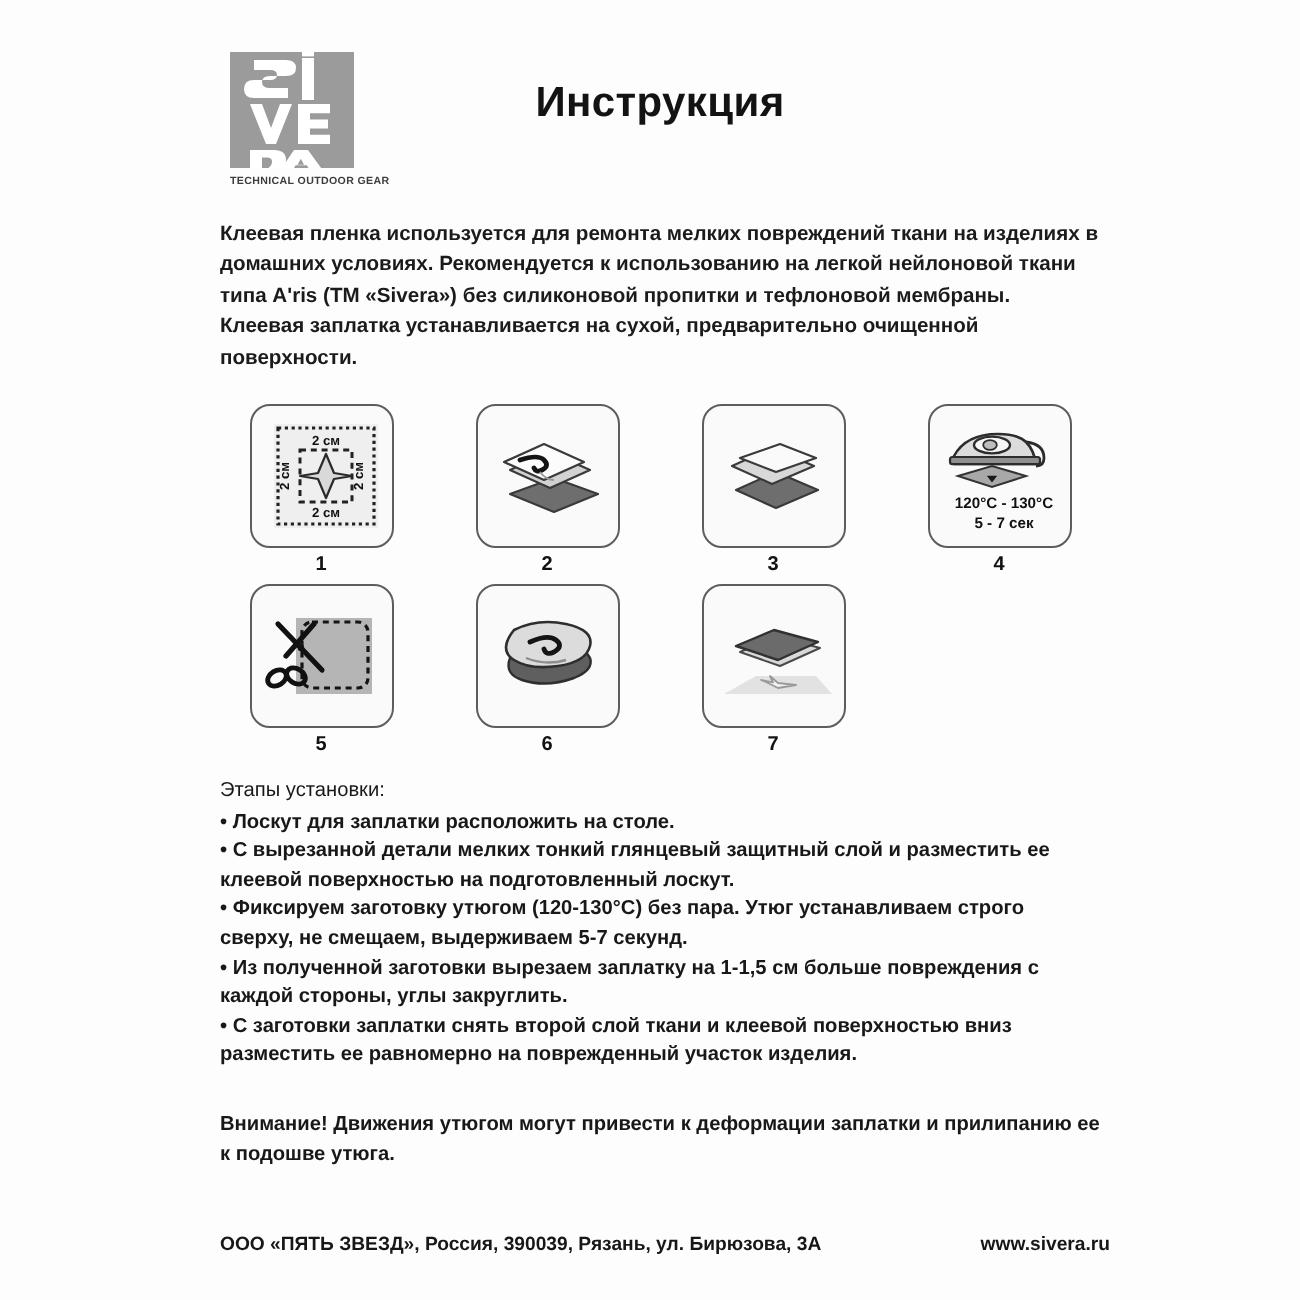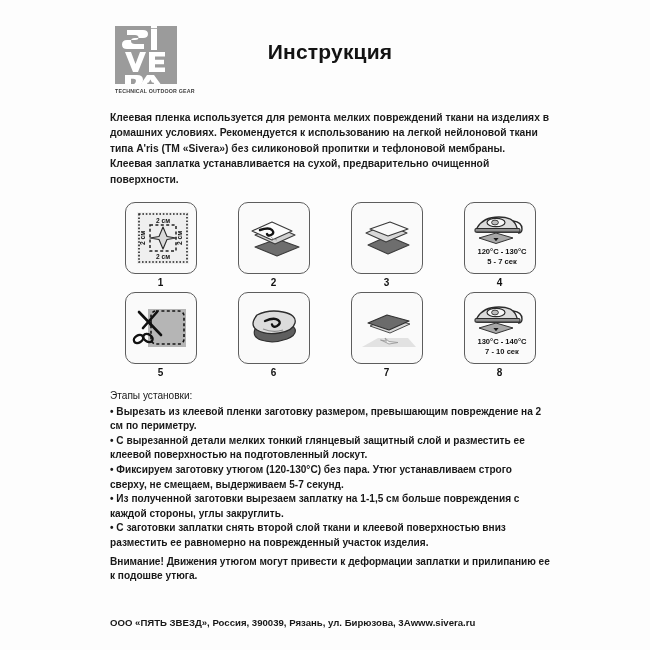--- a/index.html
+++ b/index.html
@@ -105,30 +105,30 @@
   
   .steps{
     margin-top:11px;
     font-size:10.1px;
     line-height:14.6px;
     font-weight:600;
     color:#181818;
   }
   .steps-title{font-weight:normal;margin:0 0 1px 0;}
   .step{margin:0;}
-  .note{margin-top:4px;}
+  .note{margin-top:20px;}
   .note b{font-weight:bold;}
 
   
   .footer{
     position:absolute;
     left:110px;right:95px;bottom:22px;
     display:flex;
     align-items:baseline;
-    justify-content:flex-start;
+    justify-content:space-between;
     font-size:9.6px;
     font-weight:bold;
     color:#171717;
   }
   .footer a{color:#171717;text-decoration:none;margin-top:24px;}
 </style>
 </head>
 <body>
 
 <div class="page">
@@ -253,42 +253,26 @@
         <svg width="66" height="66" viewBox="0 0 66 66">
           <path d="M6 52 l16 -9 l30 0 l8 9 z" fill="#e2e2e2"></path>
           <path d="M27 46 l6 3 l9 -1.5 l-9 -1 l-4 -3.5 l1.5 3.2 l-6 -1.2 z" fill="#f2f2f2" stroke="#9a9a9a" stroke-width="0.9" stroke-linejoin="round"></path>
           <path d="M14 31 l18 -8 l22 6 l-20 9 z" fill="#d9d9d9" stroke="#4a4a4a" stroke-width="1" stroke-linejoin="round"></path>
           <path d="M12 28 l19 -8 l22 6 l-20 9 z" fill="#6b6b6b" stroke="#313131" stroke-width="1.2" stroke-linejoin="round"></path>
         </svg>
       </div>
       <div class="panel-num">7</div>
     </div>
 
-    <div class="panel">
-      <div class="panel-box">
-        <svg width="66" height="66" viewBox="0 0 66 66">
-          <path d="M8 23 q6 -11 22 -11 q10 0 14 4 q4 4 5 11 l-41 0 z" fill="#dcdcdc" stroke="#2c2c2c" stroke-width="1.3" stroke-linejoin="round"></path>
-          <ellipse cx="27" cy="17.5" rx="9" ry="4.2" fill="#f7f7f7" stroke="#2c2c2c" stroke-width="1.2"></ellipse>
-          <ellipse cx="26" cy="17.5" rx="3.4" ry="2.4" fill="#bdbdbd" stroke="#2c2c2c" stroke-width="0.9"></ellipse>
-          <path d="M44 16 q9 1 9 8 q0 4 -4 4" fill="none" stroke="#2c2c2c" stroke-width="1.4"></path>
-          <rect x="6" y="23.5" width="45" height="3.6" rx="1.2" fill="#8f8f8f" stroke="#2c2c2c" stroke-width="1.1"></rect>
-          <path d="M10 33 l17 -5 l17 5 l-17 5.5 z" fill="#a8a8a8" stroke="#333" stroke-width="1"></path>
-          <path d="M27 28.5 l0 4.4 l-2.6 0 l2.6 3.3 l2.6 -3.3 l-2.6 0 z" fill="#1a1a1a"></path>
-          <text x="33" y="49" font-family="Liberation Sans, sans-serif" font-size="7.6" font-weight="bold" fill="#111" text-anchor="middle">130°C - 140°C</text>
-          <text x="33" y="59" font-family="Liberation Sans, sans-serif" font-size="7.6" font-weight="bold" fill="#111" text-anchor="middle">7 - 10 сек</text>
-        </svg>
-      </div>
-      <div class="panel-num">8</div>
-    </div>
 
   </div>
 
   <div class="steps">
     <p class="steps-title">Этапы установки:</p>
-    <p class="step">• Вырезать из клеевой пленки заготовку размером, превышающим повреждение на 2 см по периметру.</p>
+    <p class="step">• Лоскут для заплатки расположить на столе.</p>
     <p class="step">• С вырезанной детали мелких тонкий глянцевый защитный слой и разместить ее клеевой поверхностью на подготовленный лоскут.</p>
     <p class="step">• Фиксируем заготовку утюгом (120-130°С) без пара. Утюг устанавливаем строго сверху, не смещаем, выдерживаем 5-7 секунд.</p>
     <p class="step">• Из полученной заготовки вырезаем заплатку на 1-1,5 см больше повреждения с каждой стороны, углы закруглить.</p>
     <p class="step">• С заготовки заплатки снять второй слой ткани и клеевой поверхностью вниз разместить ее равномерно на поврежденный участок изделия.</p>
     <p class="note"><b>Внимание!</b><span> Движения утюгом могут привести к деформации заплатки и прилипанию ее к подошве утюга.</span></p>
   </div>
 
  </div>
 
  <div class="footer">

